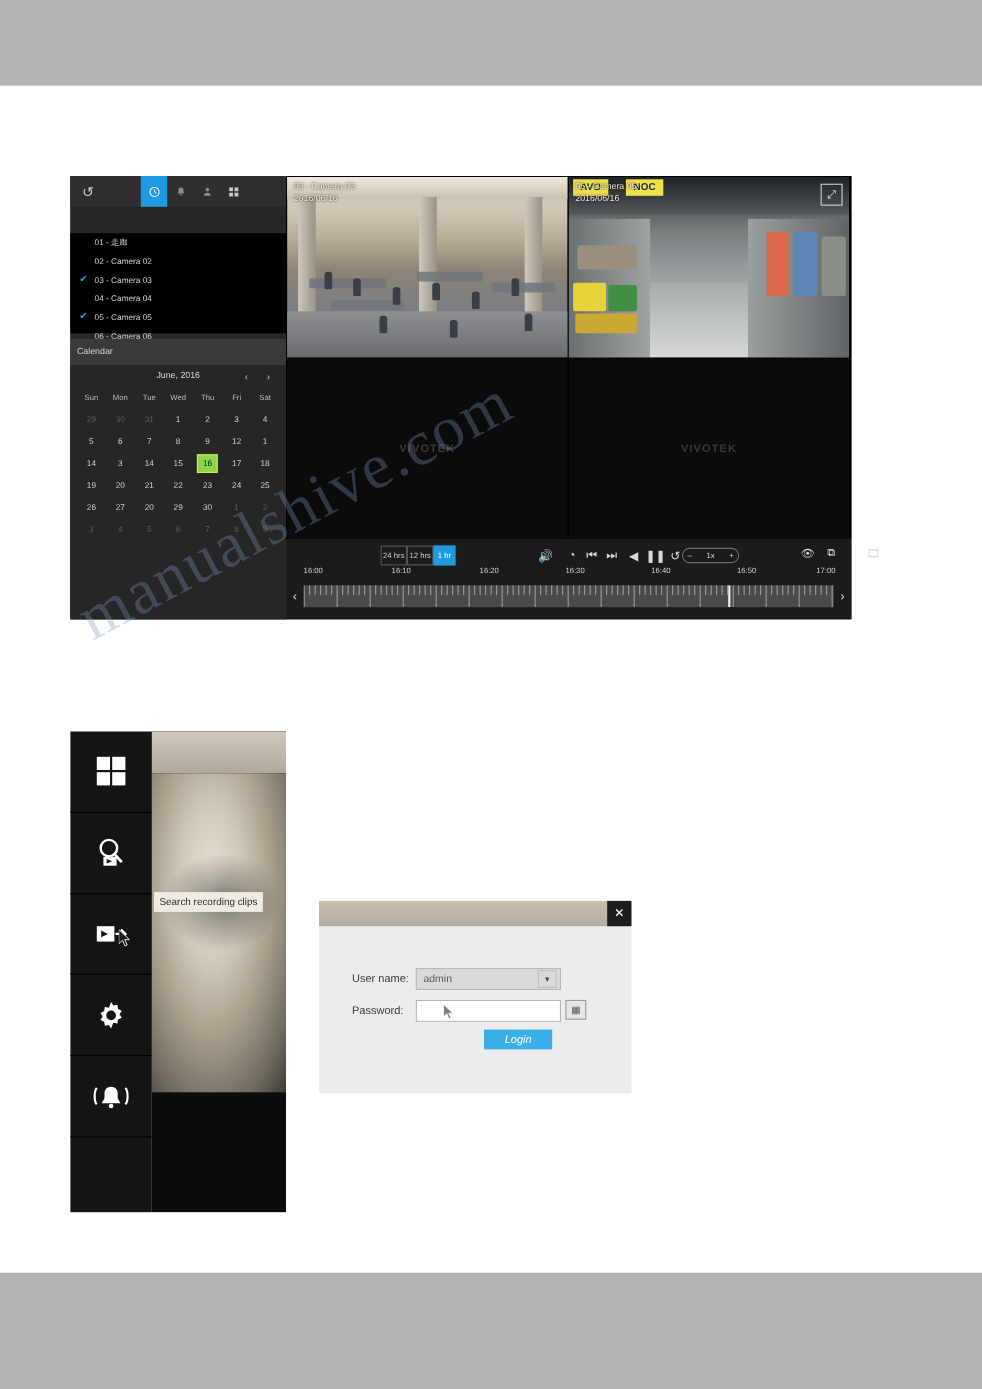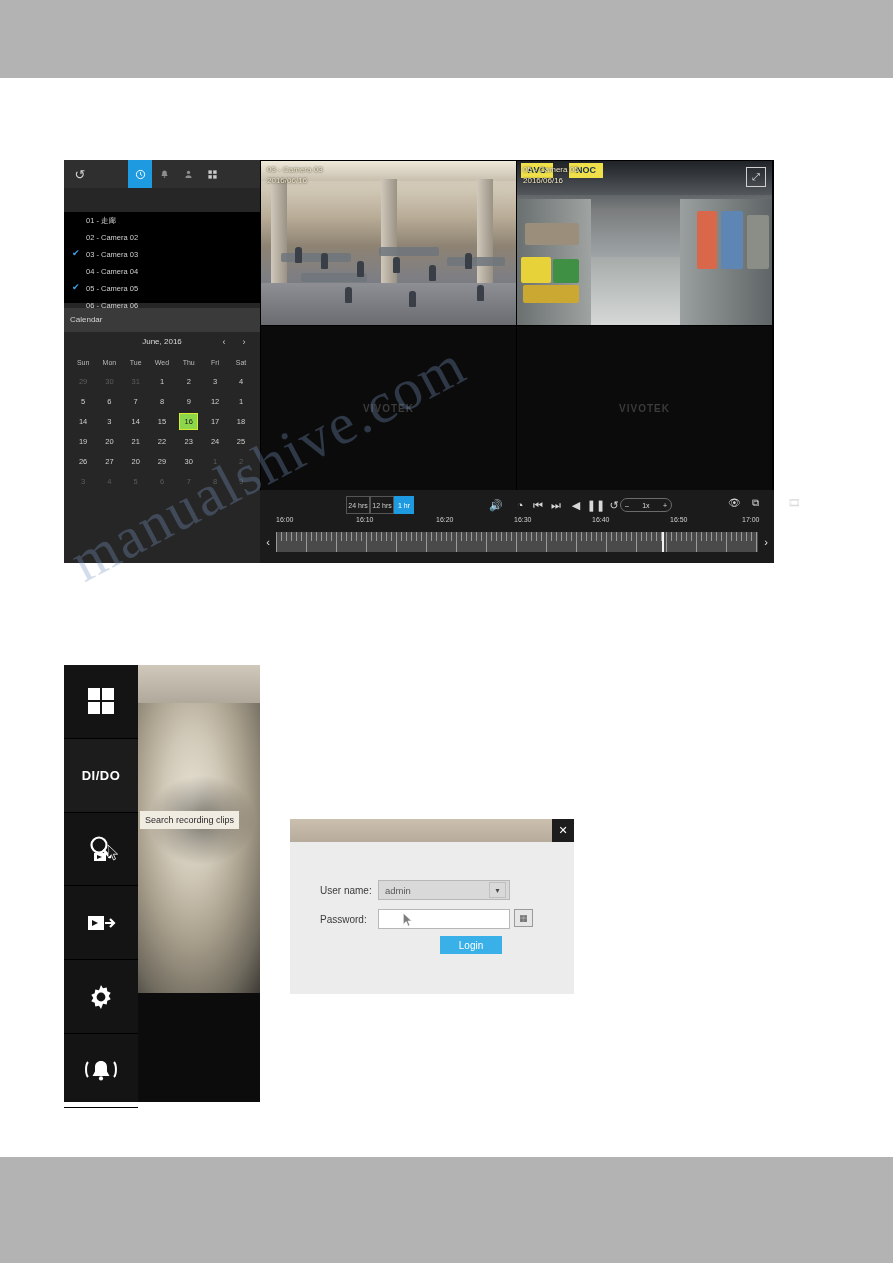--- a/index.html
+++ b/index.html
@@ -109,21 +109,21 @@
   
   .login{position:absolute;left:290px;top:819px;width:284px;height:175px;background:#ececec;}
   .login-hdr{position:absolute;left:0;top:0;width:284px;height:23px;background:linear-gradient(180deg,#cbbfae,#b7ac9c);}
   .login-close{position:absolute;right:0;top:0;width:22px;height:23px;background:#1d1d1d;color:#fff;font-size:11px;display:flex;align-items:center;justify-content:center;}
   .lg-row{position:absolute;left:0;width:284px;height:24px;}
   .lg-lbl{position:absolute;left:30px;top:0;color:#3a3a3a;font-size:10px;line-height:24px;}
   .lg-field{position:absolute;left:88px;top:1px;width:132px;height:20px;background:#fff;border:1px solid #b7b7b7;box-sizing:border-box;}
   .lg-field .val{position:absolute;left:6px;top:0;line-height:19px;font-size:9.5px;color:#5a5a5a;}
   .lg-caret{position:absolute;right:3px;top:1px;width:17px;height:16px;background:#d9d9d9;border:1px solid #c0c0c0;box-sizing:border-box;display:flex;align-items:center;justify-content:center;font-size:8px;color:#4a4a4a;}
   .kb{position:absolute;left:224px;top:1px;width:17px;height:16px;border:1px solid #9a9a9a;color:#555;font-size:9px;display:flex;align-items:center;justify-content:center;background:#e6e6e6;}
-  .lg-btn{position:absolute;left:150px;top:117px;width:62px;height:18px;background:#3ab0e8;color:#fff;font-size:10px;display:flex;align-items:center;justify-content:center;}
+  .lg-btn{position:absolute;left:150px;top:117px;width:62px;height:18px;background:#3ab0e8;color:#fff;font-size:10px;display:flex;align-items:center;justify-content:center;font-style:italic;}
   .pw-cursor{position:absolute;left:116px;top:920px;width:11px;height:14px;}
 
   .wmk{position:absolute;left:165px;top:360px;width:600px;height:600px;transform:rotate(-28deg);
        color:rgba(120,150,190,.33);font-size:58px;font-family:"Liberation Serif",serif;letter-spacing:2px;pointer-events:none;}
 </style>
 </head>
 <body>
 
 <div class="band-top"></div>
 <div class="band-top-line"></div>
@@ -485,23 +485,20 @@
 
   <div class="menu">
     <div class="mitem">
       <svg width="30" height="30" viewBox="0 0 30 30">
         <rect x="2" y="2" width="12" height="12" fill="#fff"></rect>
           <rect x="16" y="2" width="12" height="12" fill="#fff"></rect>
         <rect x="2" y="16" width="12" height="12" fill="#fff"></rect>
           <rect x="16" y="16" width="12" height="12" fill="#fff"></rect>
       </svg>
     </div>
-    <div class="mitem alt">
-      <span class="lab">DI/DO</span>
-    </div>
     <div class="mitem">
       <svg width="30" height="30" viewBox="0 0 30 30">
         <circle cx="13" cy="11" r="7.5" fill="none" stroke="#fff" stroke-width="2.2"></circle>
         <line x1="18" y1="16.5" x2="24" y2="23" stroke="#fff" stroke-width="2.6" stroke-linecap="round"></line>
         <rect x="8" y="19" width="12" height="8" fill="#fff"></rect>
         <polygon points="11,21 16,23 11,25" fill="#141414"></polygon>
       </svg>
     </div>
     <div class="mitem">
       <svg width="30" height="24" viewBox="0 0 30 24">

